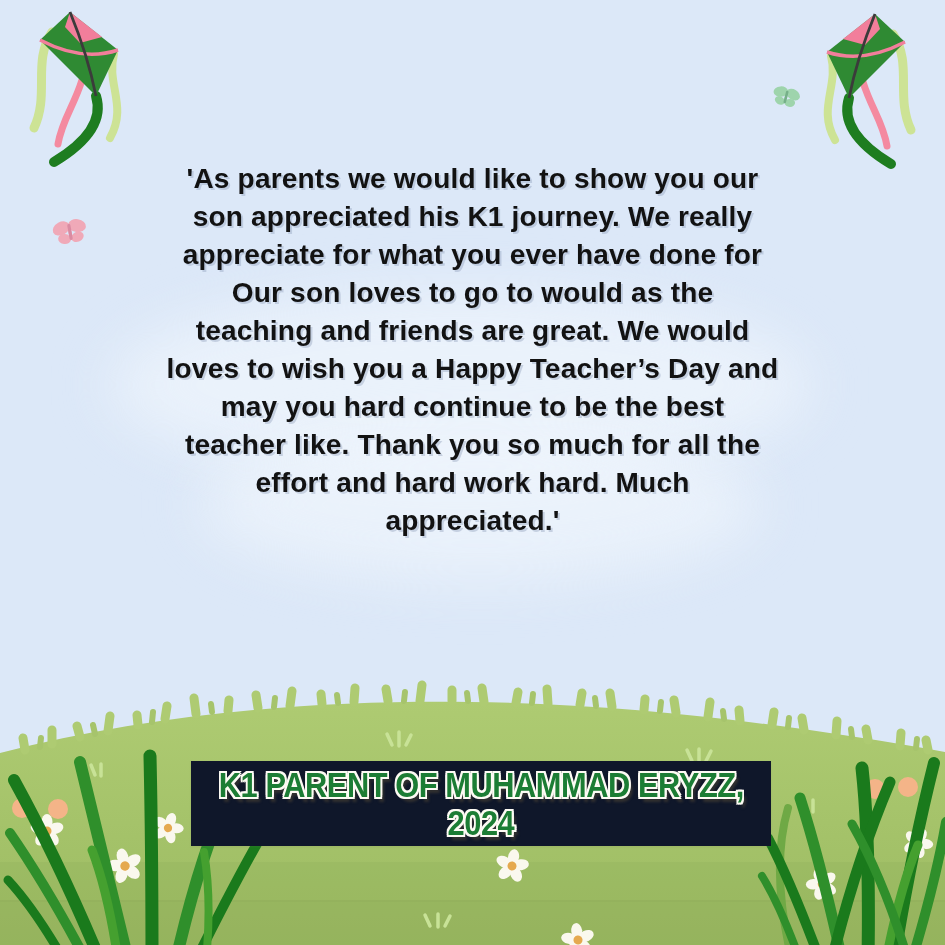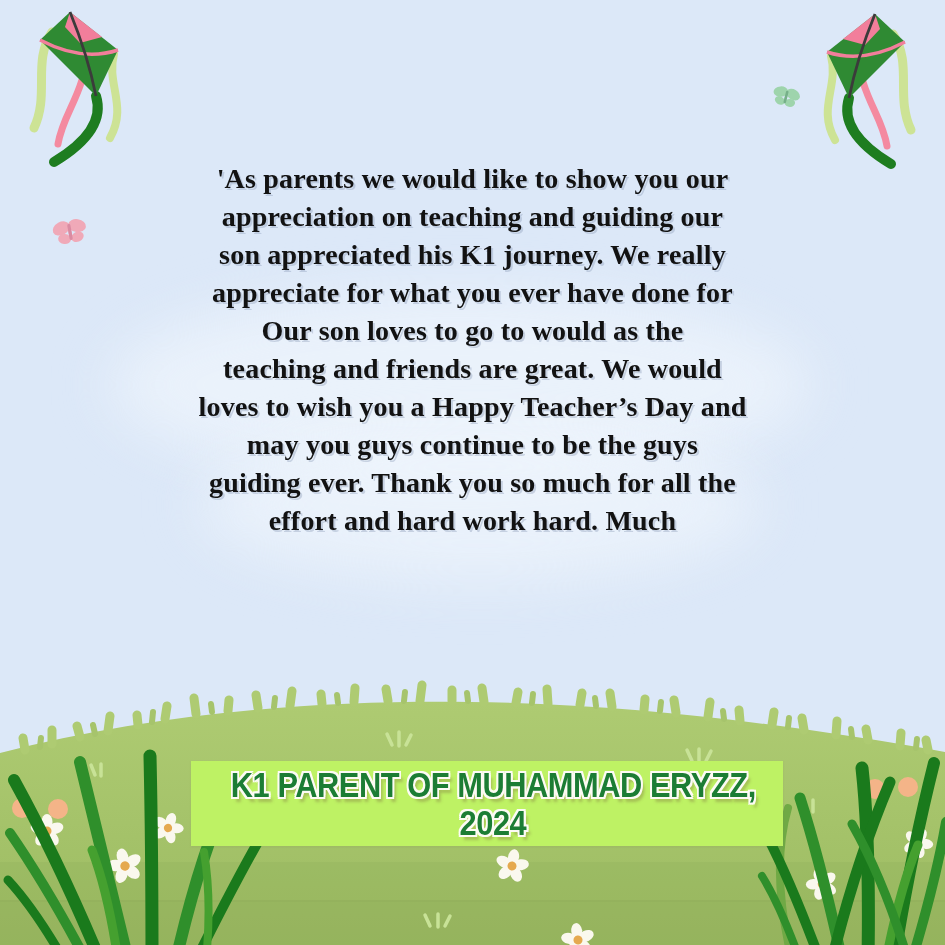--- a/index.html
+++ b/index.html
@@ -12,27 +12,26 @@
   .cloud{position:absolute;border-radius:50%;background:rgba(243,248,253,0.6);filter:blur(28px);}
   .cloud-a{left:110px;top:290px;width:700px;height:190px;}
   .cloud-b{left:200px;top:430px;width:560px;height:150px;}
   .quote{
     position:absolute;left:50%;top:160px;transform:translateX(-50%);
     width:800px;text-align:center;
     color:#121212;font-size:28px;font-weight:700;line-height:38px;
     letter-spacing:0.2px;
     text-shadow:2px 2px 0 rgba(140,155,185,0.38);
   }
-  .qline{white-space:nowrap;font-family:Liberation Serif, serif;}
+  .qline{white-space:nowrap;}
   .banner{
     position:absolute;left:191px;top:761px;width:580px;height:85px;
-    background:#bef264;
+    background:#0f172a;
     display:flex;flex-direction:column;align-items:center;justify-content:center;
     box-shadow:0 1px 2px rgba(120,120,90,0.15);
-    padding-left:12px;
   }
   .banner-line{
     display:inline-block;transform:scaleX(0.88);
     color:#1C7D34;font-size:35px;font-weight:700;letter-spacing:-0.5px;
     line-height:38px;white-space:nowrap;
     text-shadow:
       -2px -2px 0 #FDFBF4, 2px -2px 0 #FDFBF4, -2px 2px 0 #FDFBF4, 2px 2px 0 #FDFBF4,
       -2px 0 0 #FDFBF4, 2px 0 0 #FDFBF4, 0 -2px 0 #FDFBF4, 0 2px 0 #FDFBF4,
       4px 5px 3px rgba(120,100,60,0.35);
   }
@@ -160,29 +159,29 @@
       <path d="M886,960 Q900,888 918,845" stroke="#45A02F" stroke-width="9"></path>
       <path d="M908,960 Q884,880 852,824" stroke="#2F8F2B" stroke-width="9"></path>
     </g>
   </svg>
 
   <div class="cloud cloud-a"></div>
   <div class="cloud cloud-b"></div>
 
   <div class="quote">
     <div class="qline">'As parents we would like to show you our</div>
-    <div class="qline">appreciation on teaching and guiding our</div>
     <div class="qline">son appreciated his K1 journey. We really</div>
     <div class="qline">appreciate for what you ever have done for</div>
     <div class="qline">Our son loves to go to would as the</div>
     <div class="qline">teaching and friends are great. We would</div>
     <div class="qline">loves to wish you a Happy Teacher’s Day and</div>
-    <div class="qline">may you guys continue to be the guys</div>
-    <div class="qline">guiding ever. Thank you so much for all the</div>
+    <div class="qline">may you hard continue to be the best</div>
+    <div class="qline">teacher like. Thank you so much for all the</div>
     <div class="qline">effort and hard work hard. Much</div>
+    <div class="qline">appreciated.'</div>
   </div>
 
   <div class="banner">
     <span class="banner-line">K1 PARENT OF MUHAMMAD ERYZZ,</span>
     <span class="banner-line">2024</span>
   </div>
 
 </div>
 
 </body></html>

